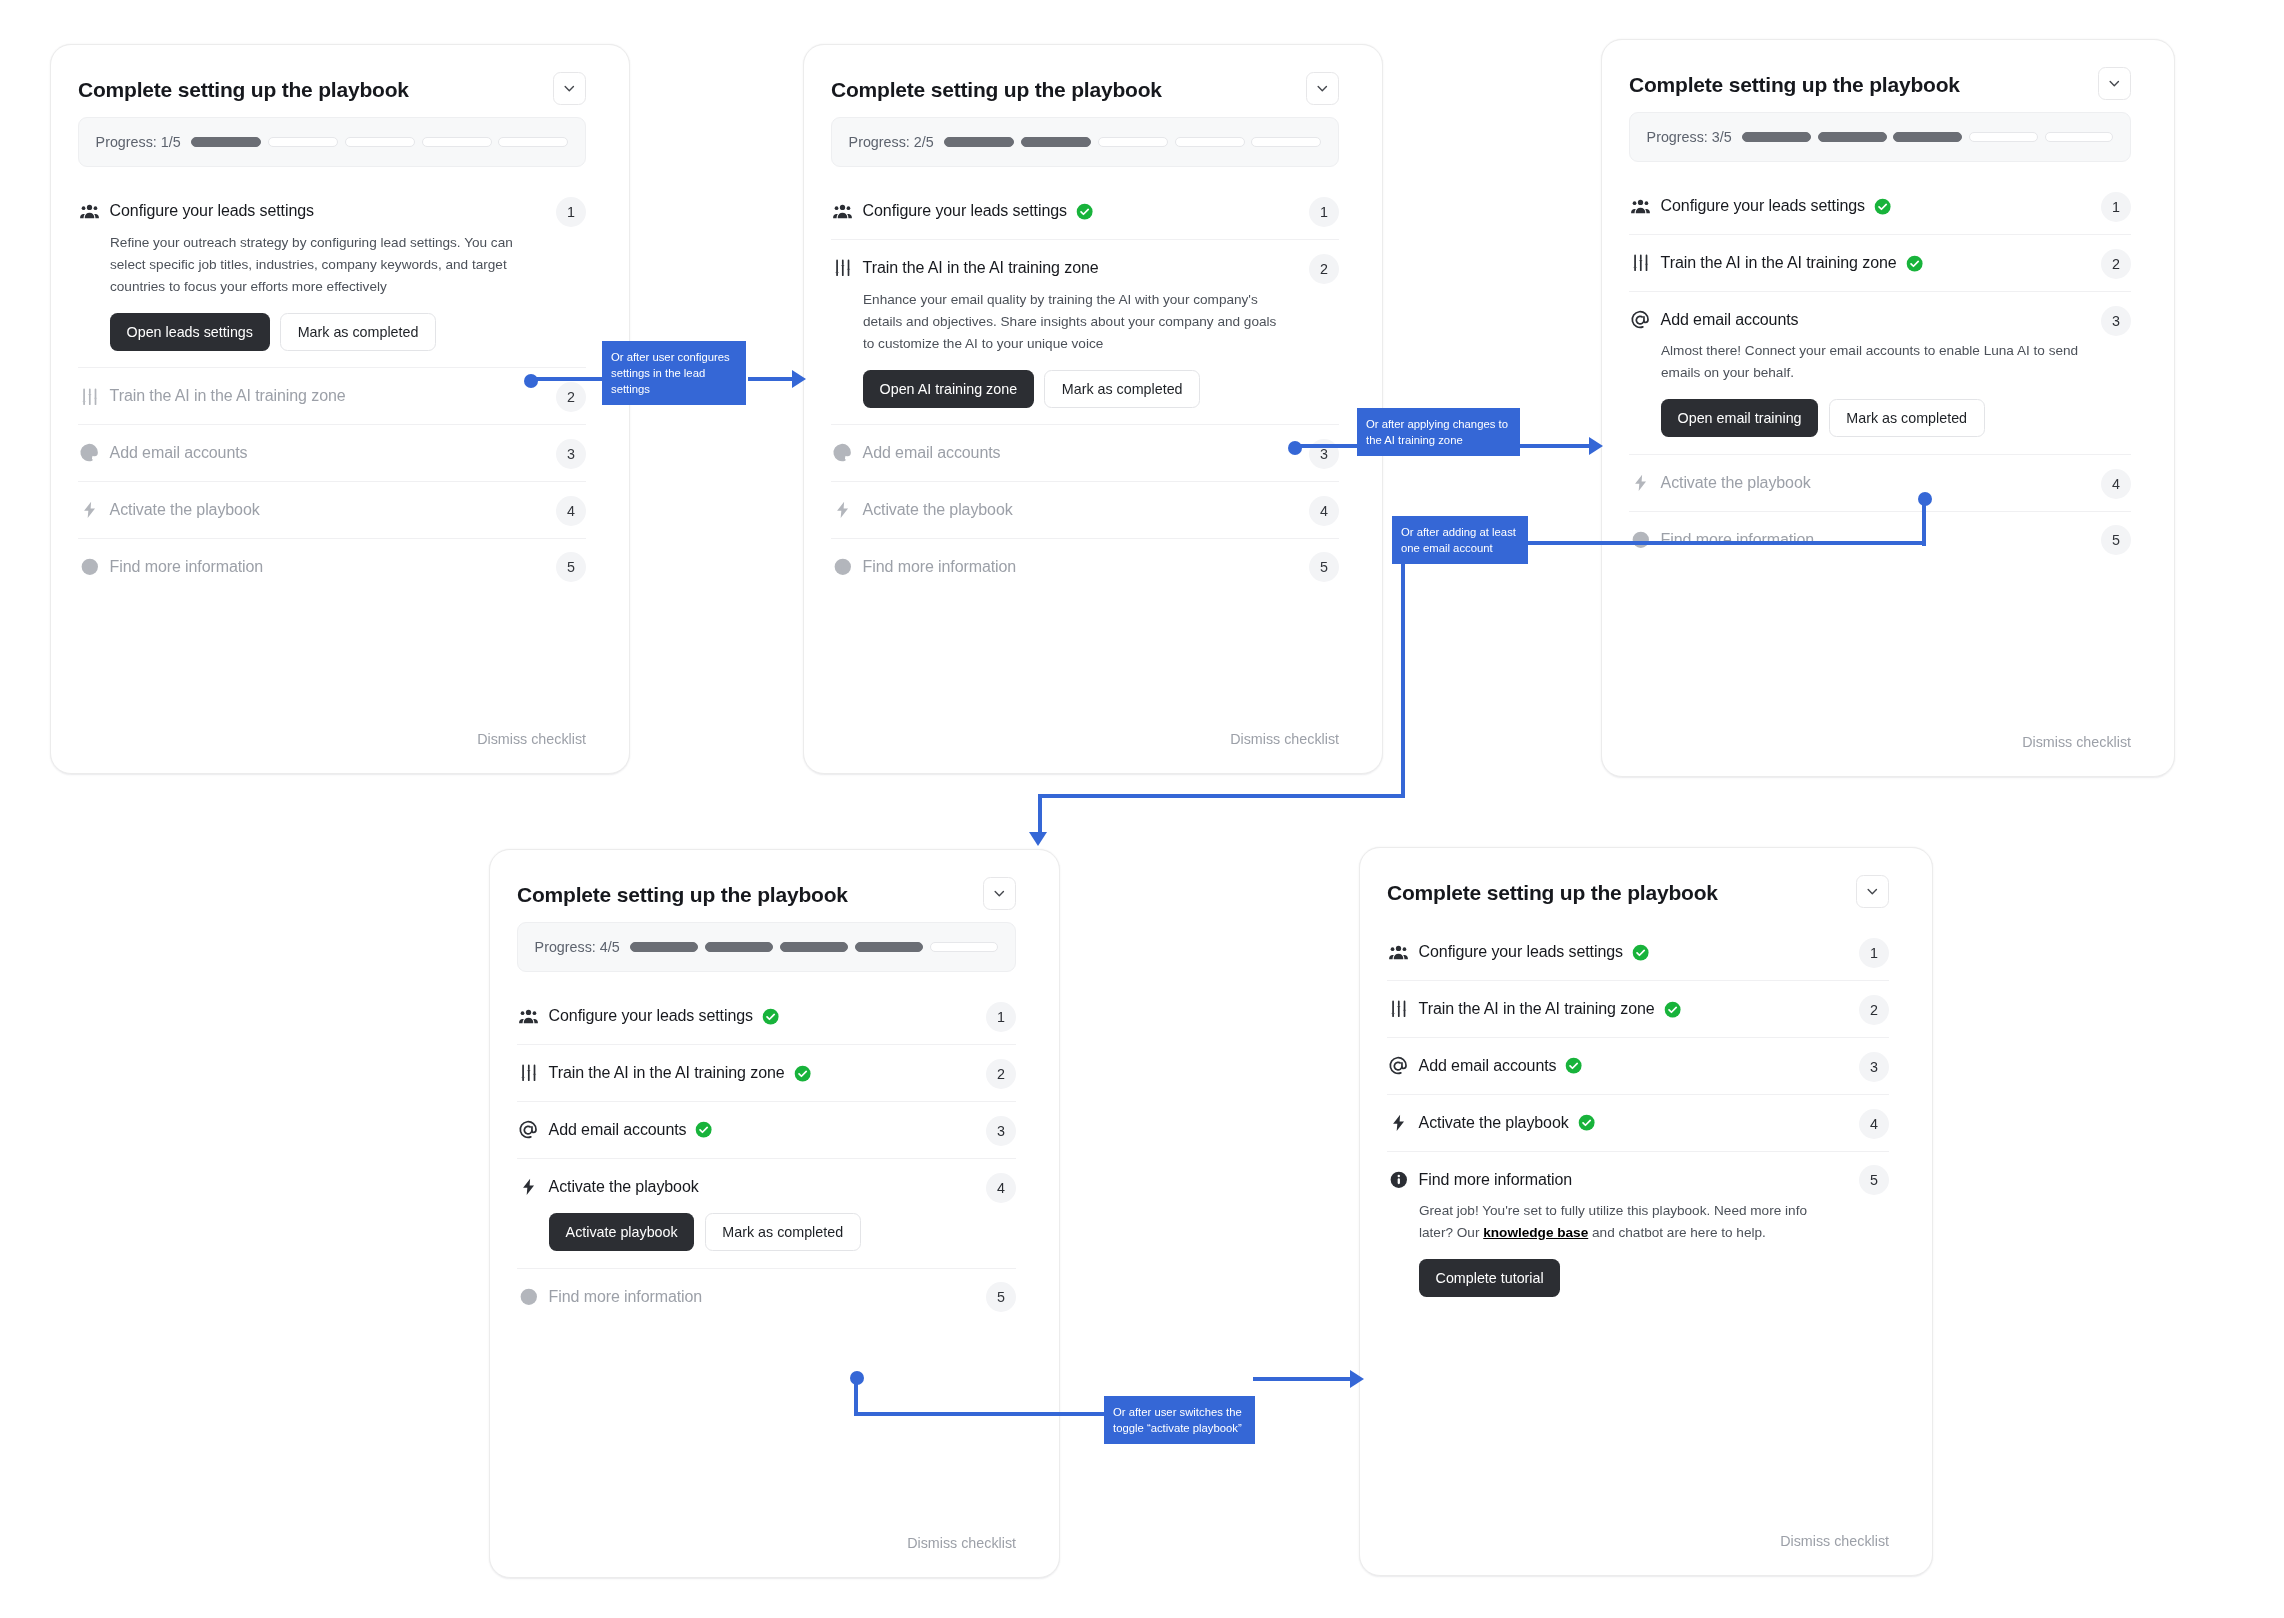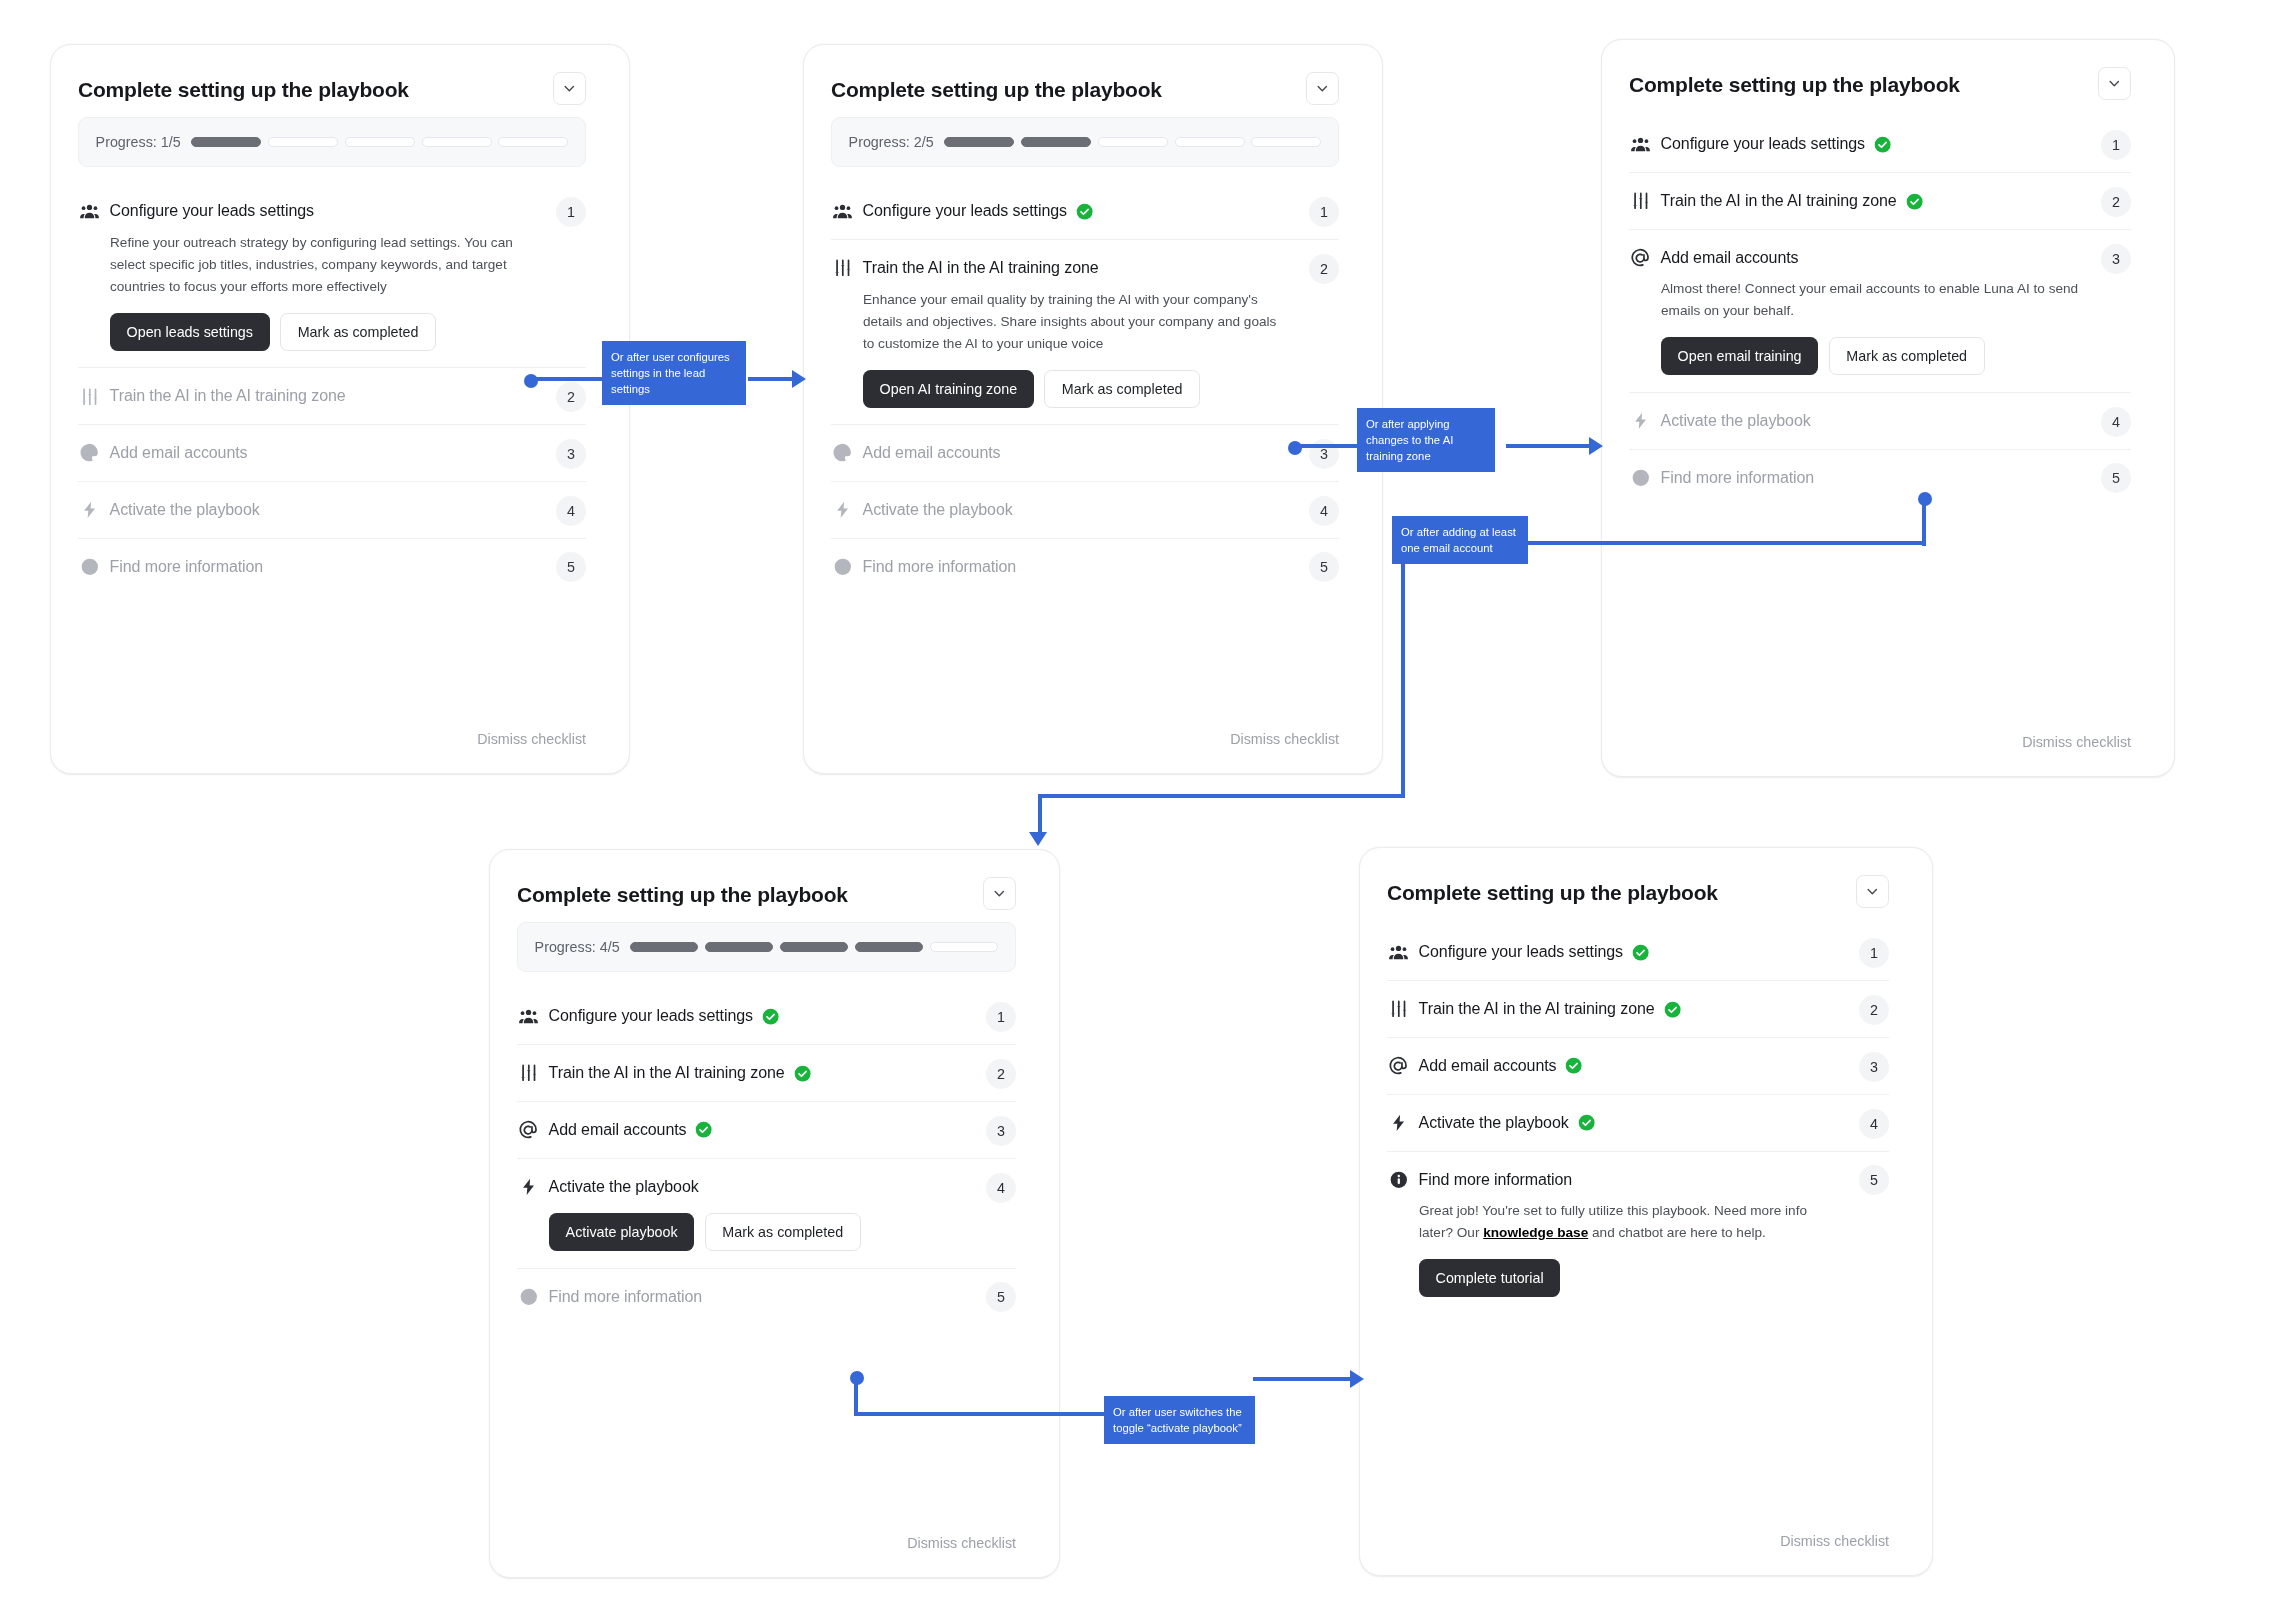--- a/index.html
+++ b/index.html
@@ -337,20 +337,30 @@
     <div class="card-inner">
       <div class="card-head">
         <div class="card-title">Complete setting up the playbook</div>
         <div class="chev-btn">
           <svg width="16.6" height="16.6" viewBox="0 0 24 24">
               <path d="M6 9.5l6 6 6-6" fill="none" stroke="#44474d" stroke-width="2" stroke-linecap="round" stroke-linejoin="round"></path>
             </svg>
         </div>
       </div>
 
+      <div class="progress-wrap">
+        <div class="progress-label">Progress: 3/5</div>
+        <div class="seg-row">
+          <div class="seg filled"></div>
+          <div class="seg filled"></div>
+          <div class="seg filled"></div>
+          <div class="seg"></div>
+          <div class="seg"></div>
+        </div>
+      </div>
 
       <div class="list list-area">
         <div class="row first">
           <div class="row-head">
             <span class="row-ico">
               <svg width="21" height="21" viewBox="0 0 24 24">
                   <circle cx="12" cy="7.4" r="3" fill="#2b2e34"></circle>
                   <circle cx="5.2" cy="8.2" r="2.1" fill="#2b2e34"></circle>
                   <circle cx="18.8" cy="8.2" r="2.1" fill="#2b2e34"></circle>
                   <path d="M6.6 18.4c0-3 2.4-5.1 5.4-5.1s5.4 2.1 5.4 5.1v1.2H6.6z" fill="#2b2e34"></path>
@@ -658,21 +668,21 @@
   <div class="dot" style="left:524px; top:374px;"></div>
   <div class="conn" style="left:531px; top:377px; width:87px; height:3.8px;"></div>
   <div class="note" style="left:602px; top:341px; width:144px;">
     <span>Or after user configures settings in the lead settings</span>
   </div>
   <div class="conn" style="left:748px; top:377px; width:53px; height:3.8px;"></div>
   <div class="arrow right" style="left:792px; top:370px;"></div>
 
   <div class="dot" style="left:1288px; top:441px;"></div>
   <div class="conn" style="left:1295px; top:444px; width:75px; height:3.8px;"></div>
-  <div class="note" style="left:1357px; top:408px; width:138px;">
+  <div class="note" style="left:1357px; top:408px; width:163px;">
     <span>Or after applying changes to the AI training zone</span>
   </div>
   <div class="conn" style="left:1506px; top:444px; width:90px; height:3.8px;"></div>
   <div class="arrow right" style="left:1589px; top:437px;"></div>
 
   <div class="dot" style="left:1918px; top:492px;"></div>
   <div class="conn" style="left:1922px; top:499px; width:3.8px; height:47px;"></div>
   <div class="conn" style="left:1401px; top:541px; width:524px; height:3.8px;"></div>
   <div class="note" style="left:1392px; top:516px; width:136px;">
     <span>Or after adding at least one email account</span>

